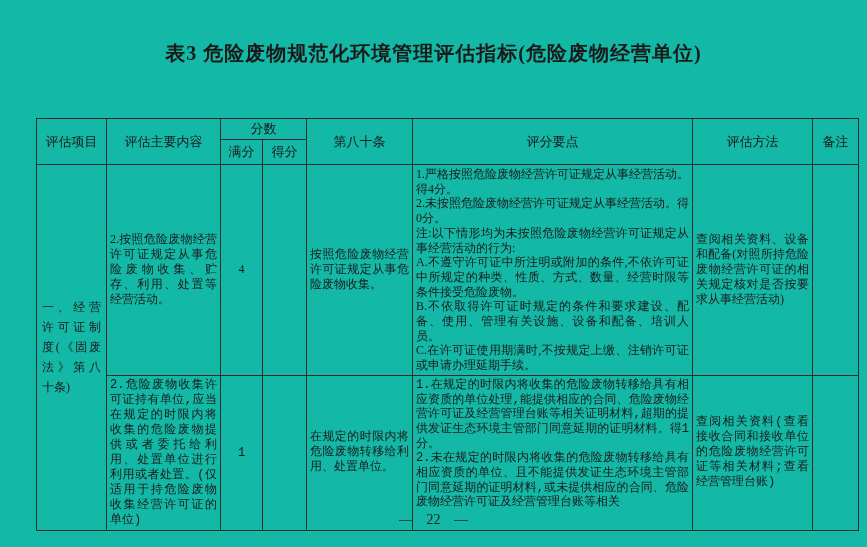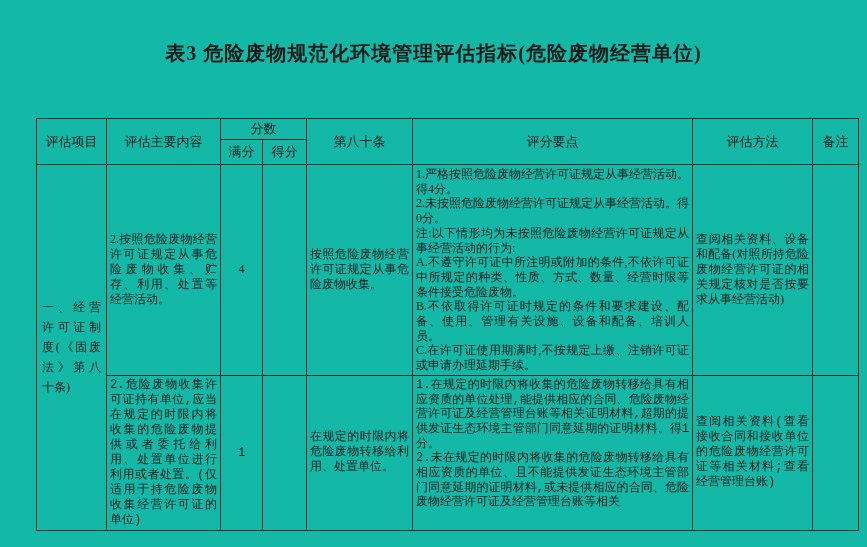--- a/index.html
+++ b/index.html
@@ -138,14 +138,15 @@
         <td class="cell-num"></td>
         <td class="cell-text">在规定的时限内将危险废物转移给利用、处置单位。</td>
         <td class="cell-points">1.在规定的时限内将收集的危险废物转移给具有相应资质的单位处理,能提供相应的合同、危险废物经营许可证及经营管理台账等相关证明材料,超期的提供发证生态环境主管部门同意延期的证明材料。得1分。
 2.未在规定的时限内将收集的危险废物转移给具有相应资质的单位、且不能提供发证生态环境主管部门同意延期的证明材料,或未提供相应的合同、危险废物经营许可证及经营管理台账等相关</td>
         <td class="cell-text">查阅相关资料(查看接收合同和接收单位的危险废物经营许可证等相关材料;查看经营管理台账)</td>
         <td class="cell-text"></td>
       </tr>
     </tbody>
   </table>
 
+  <div class="footer">— 22 —</div>
 
 </div>
 
 </body></html>

